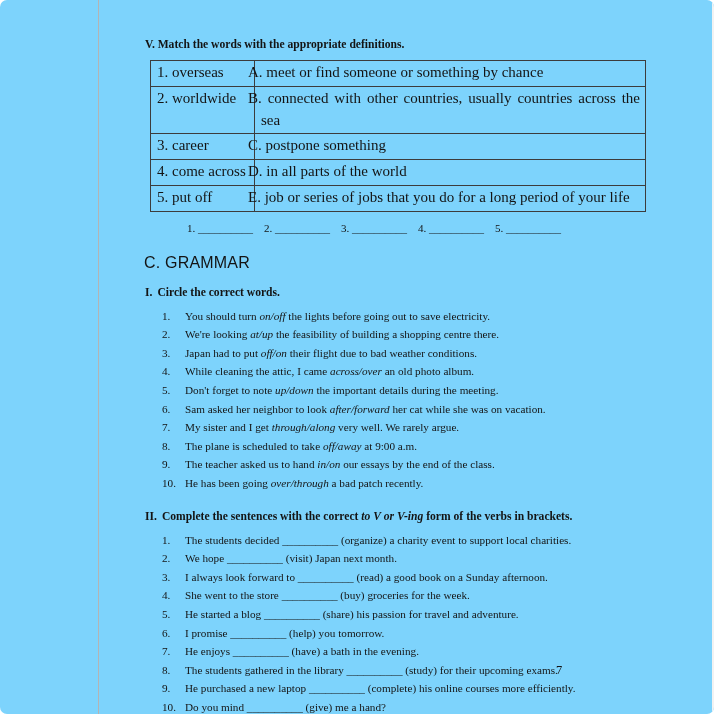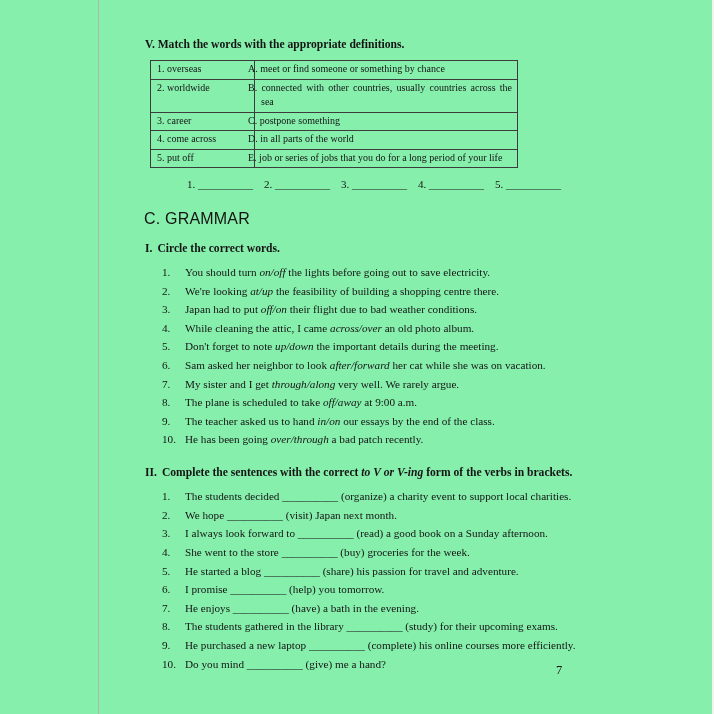--- a/index.html
+++ b/index.html
@@ -1,26 +1,26 @@
 <!DOCTYPE html>
 <html><head>
 <meta charset="utf-8">
 <style>
   html,body{margin:0;padding:0;background:#ffffff;}
   .page{
-    position:relative;width:714px;height:714px;background:#86efac;
-    font-family:"Liberation Serif", serif;color:#141414;overflow:hidden;
+    position:relative;width:714px;height:714px;background:#7dd3fc;
+    font-family:"Liberation Serif", serif;color:#141414;overflow:hidden;border-radius:7px;
   }
   .spine{position:absolute;left:98px;top:0;width:1px;height:714px;background:#b3b3b3;}
   .edge-r{position:absolute;right:0;top:0;width:2px;height:714px;background:#f2f2f2;}
   .content{position:absolute;left:145px;top:38px;width:432px;}
 
   .sec-title{font-size:11.6px;font-weight:bold;margin:0 0 9px 0;}
 
-  table.match{border-collapse:collapse;margin-left:5px;width:368px;font-size:10px;}
+  table.match{border-collapse:collapse;margin-left:5px;width:496px;font-size:15px;}
   table.match td{border:1px solid #3c3c3c;vertical-align:top;line-height:1.45;padding:1px 5px 2px 6px;}
   td.word{width:92px;}
   td.def{padding-left:19px;text-indent:-13px;text-align:justify;}
 
   .answers{margin:10px 0 0 42px;font-size:11px;display:flex;gap:11px;white-space:nowrap;}
 
   .grammar-h{font-family:"Liberation Sans", sans-serif;font-weight:normal;font-size:16px;
     letter-spacing:.2px;margin:20px 0 14px -1px;}
 
   .subhead{font-weight:bold;font-size:11.6px;margin:0 0 9px 0;display:flex;}

